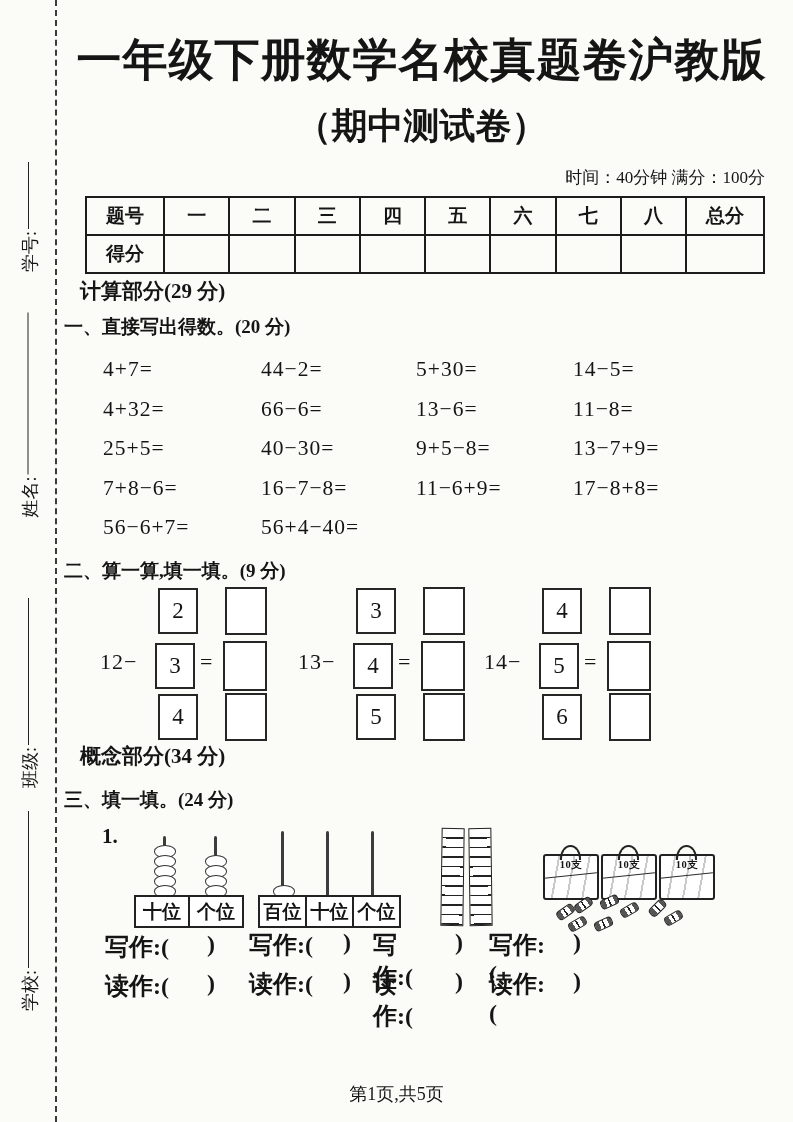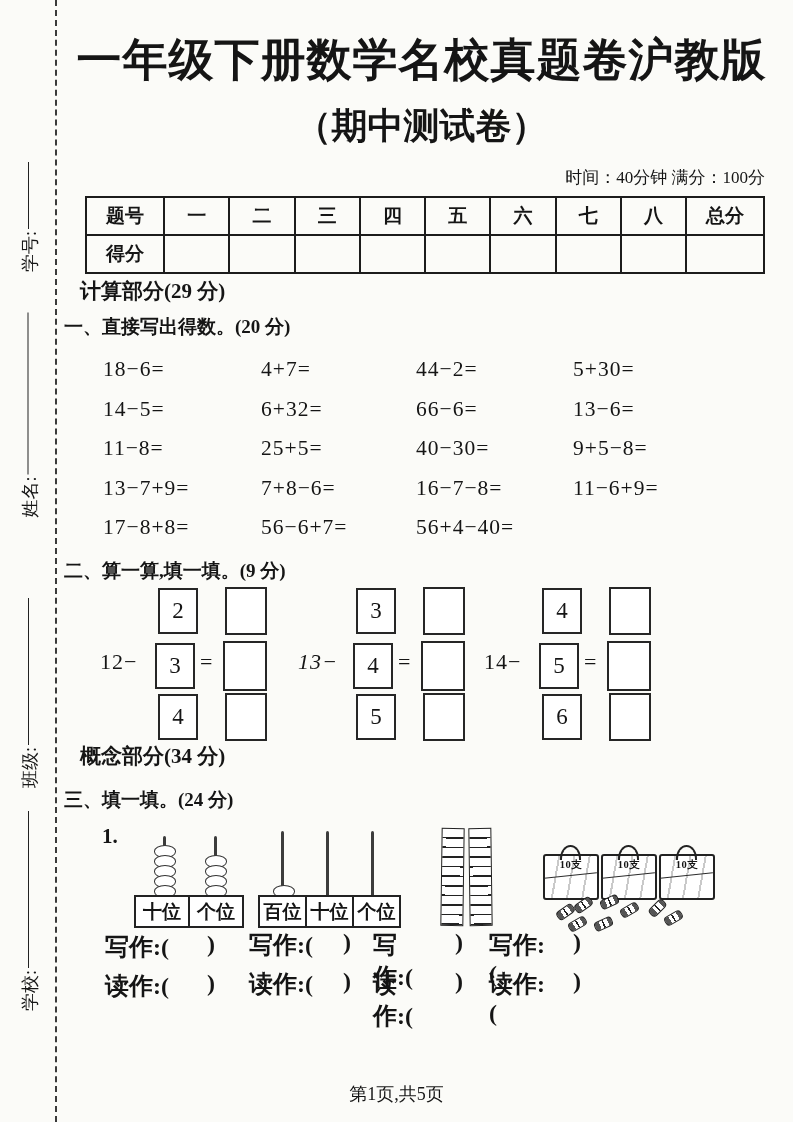--- a/index.html
+++ b/index.html
@@ -125,26 +125,25 @@
       <td></td>
       <td></td>
     </tr>
   </tbody>
     </table>
 
   <div class="center-head" style="top:277px;">计算部分(29 分)</div>
   <div class="q-title" style="top:314px;">一、直接写出得数。(20 分)</div>
 
   <div class="q1-grid">
-    <span>18−6=</span>
     <span>4+7=</span>
     <span>44−2=</span>
     <span>5+30=</span>
     <span>14−5=</span>
-    <span>6+32=</span>
+    <span>4+32=</span>
     <span>66−6=</span>
     <span>13−6=</span>
     <span>11−8=</span>
     <span>25+5=</span>
     <span>40−30=</span>
     <span>9+5−8=</span>
     <span>13−7+9=</span>
     <span>7+8−6=</span>
     <span>16−7−8=</span>
     <span>11−6+9=</span>
@@ -170,21 +169,21 @@
         <span>4</span>
       </div>
     <div class="bx empty" style="left:125px; top:105px;"></div>
   </div>
 
   <div class="q2-group" style="left:298px;">
     <div class="bx" style="left:58px; top:0;">
         <span>3</span>
       </div>
     <div class="bx empty" style="left:125px; top:-1px;"></div>
-    <span class="q2-txt" style="left:0; top:61px;font-style:italic;">13−</span>
+    <span class="q2-txt" style="left:0; top:61px;">13−</span>
     <div class="bx" style="left:55px; top:55px;">
         <span>4</span>
       </div>
     <span class="q2-txt" style="left:100px; top:61px;">=</span>
     <div class="bx empty" style="left:123px; top:53px; width:40px; height:46px;"></div>
     <div class="bx" style="left:58px; top:106px;">
         <span>5</span>
       </div>
     <div class="bx empty" style="left:125px; top:105px;"></div>
   </div>

